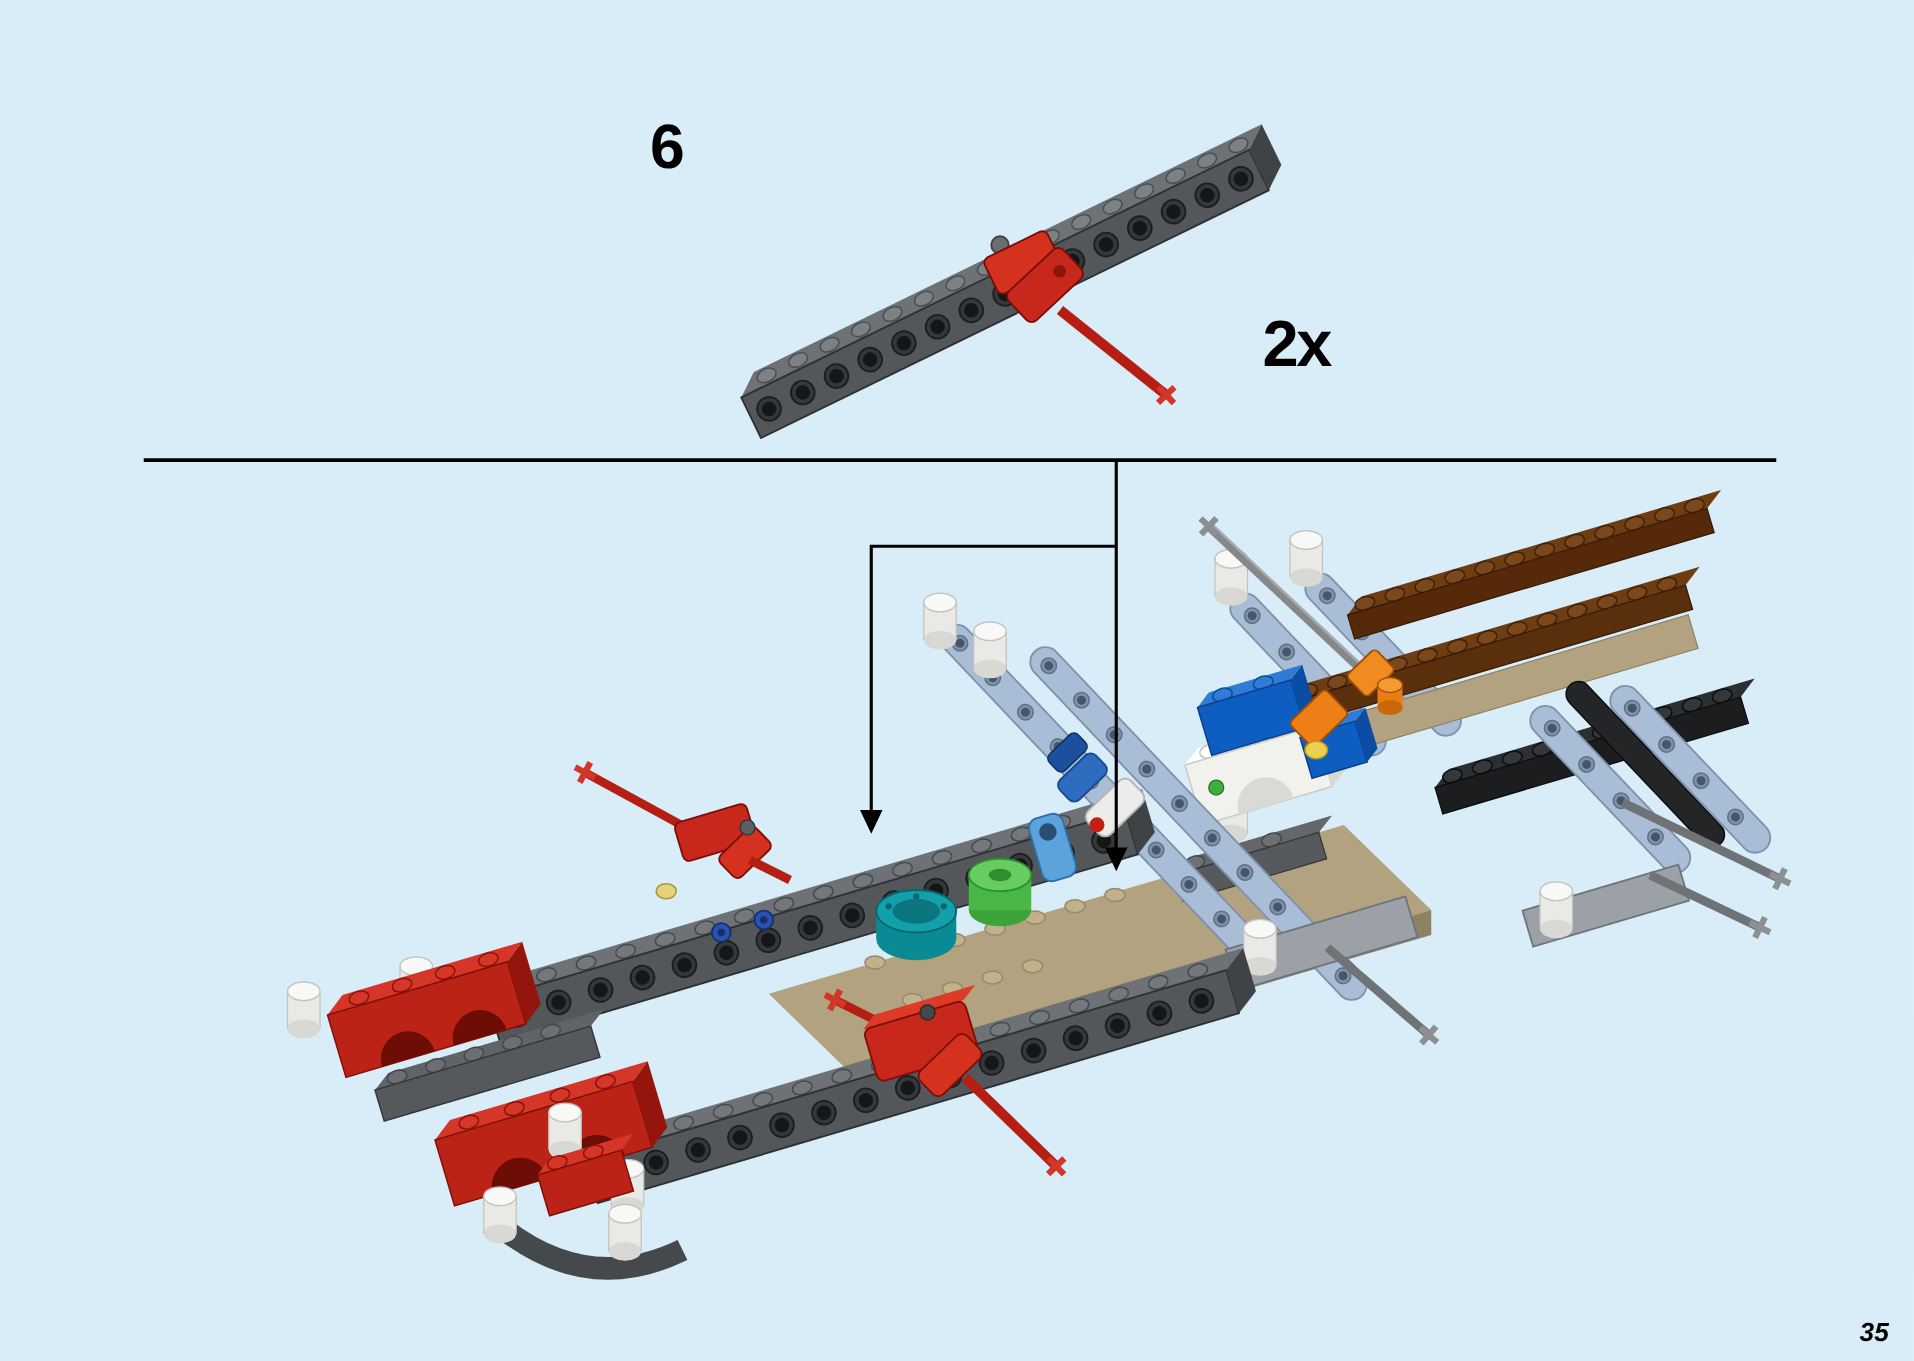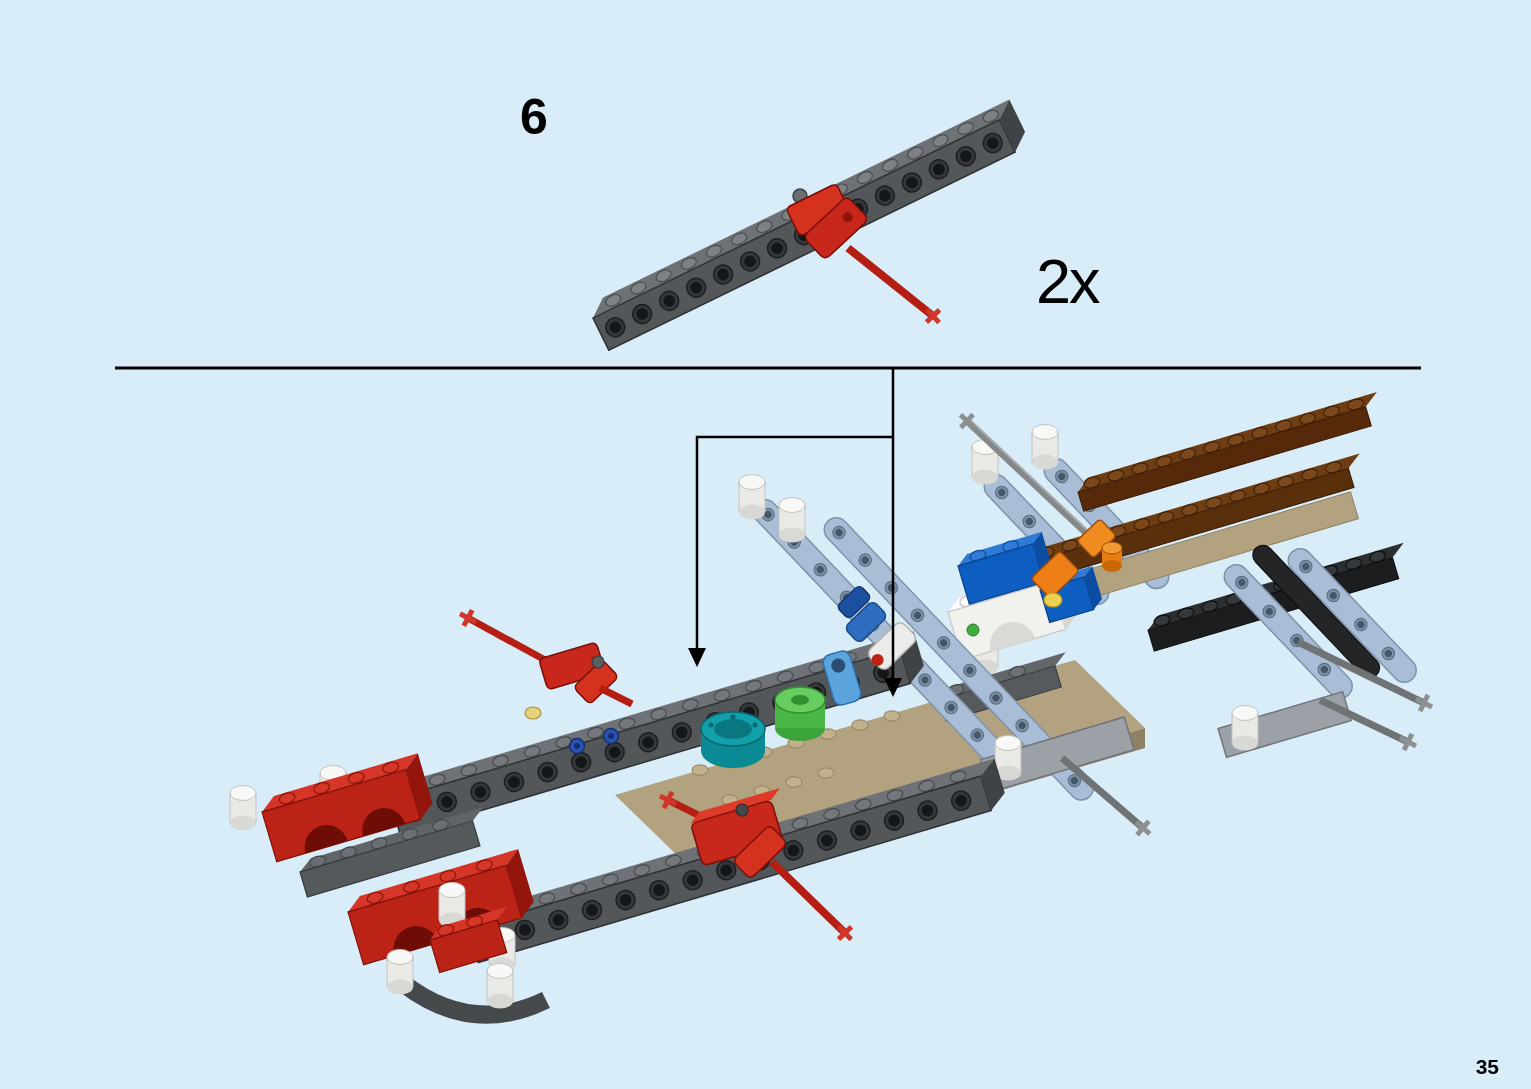--- a/index.html
+++ b/index.html
@@ -16,33 +16,34 @@
   .step-number {
     position: absolute;
     left: 520px;
     top: 92px;
     font-size: 50px;
     font-weight: bold;
     line-height: 1;
   }
   .quantity-label {
     position: absolute;
-    left: 1036px;
+    left: 1010px;
     top: 250px;
-    font-size: 63px;
-    font-weight: normal;
+    font-size: 52px;
+    font-weight: bold;
     letter-spacing: -2px;
     line-height: 1;
   }
   .page-number {
     position: absolute;
-    right: 32px;
+    right: 20px;
     bottom: 10px;
     font-size: 21px;
     font-weight: bold;
+    font-style: italic;
   }
   .scene {
     position: absolute;
     left: 0; top: 0;
     width: 1531px;
     height: 1089px;
   }
 </style>
 </head>
 <body>

